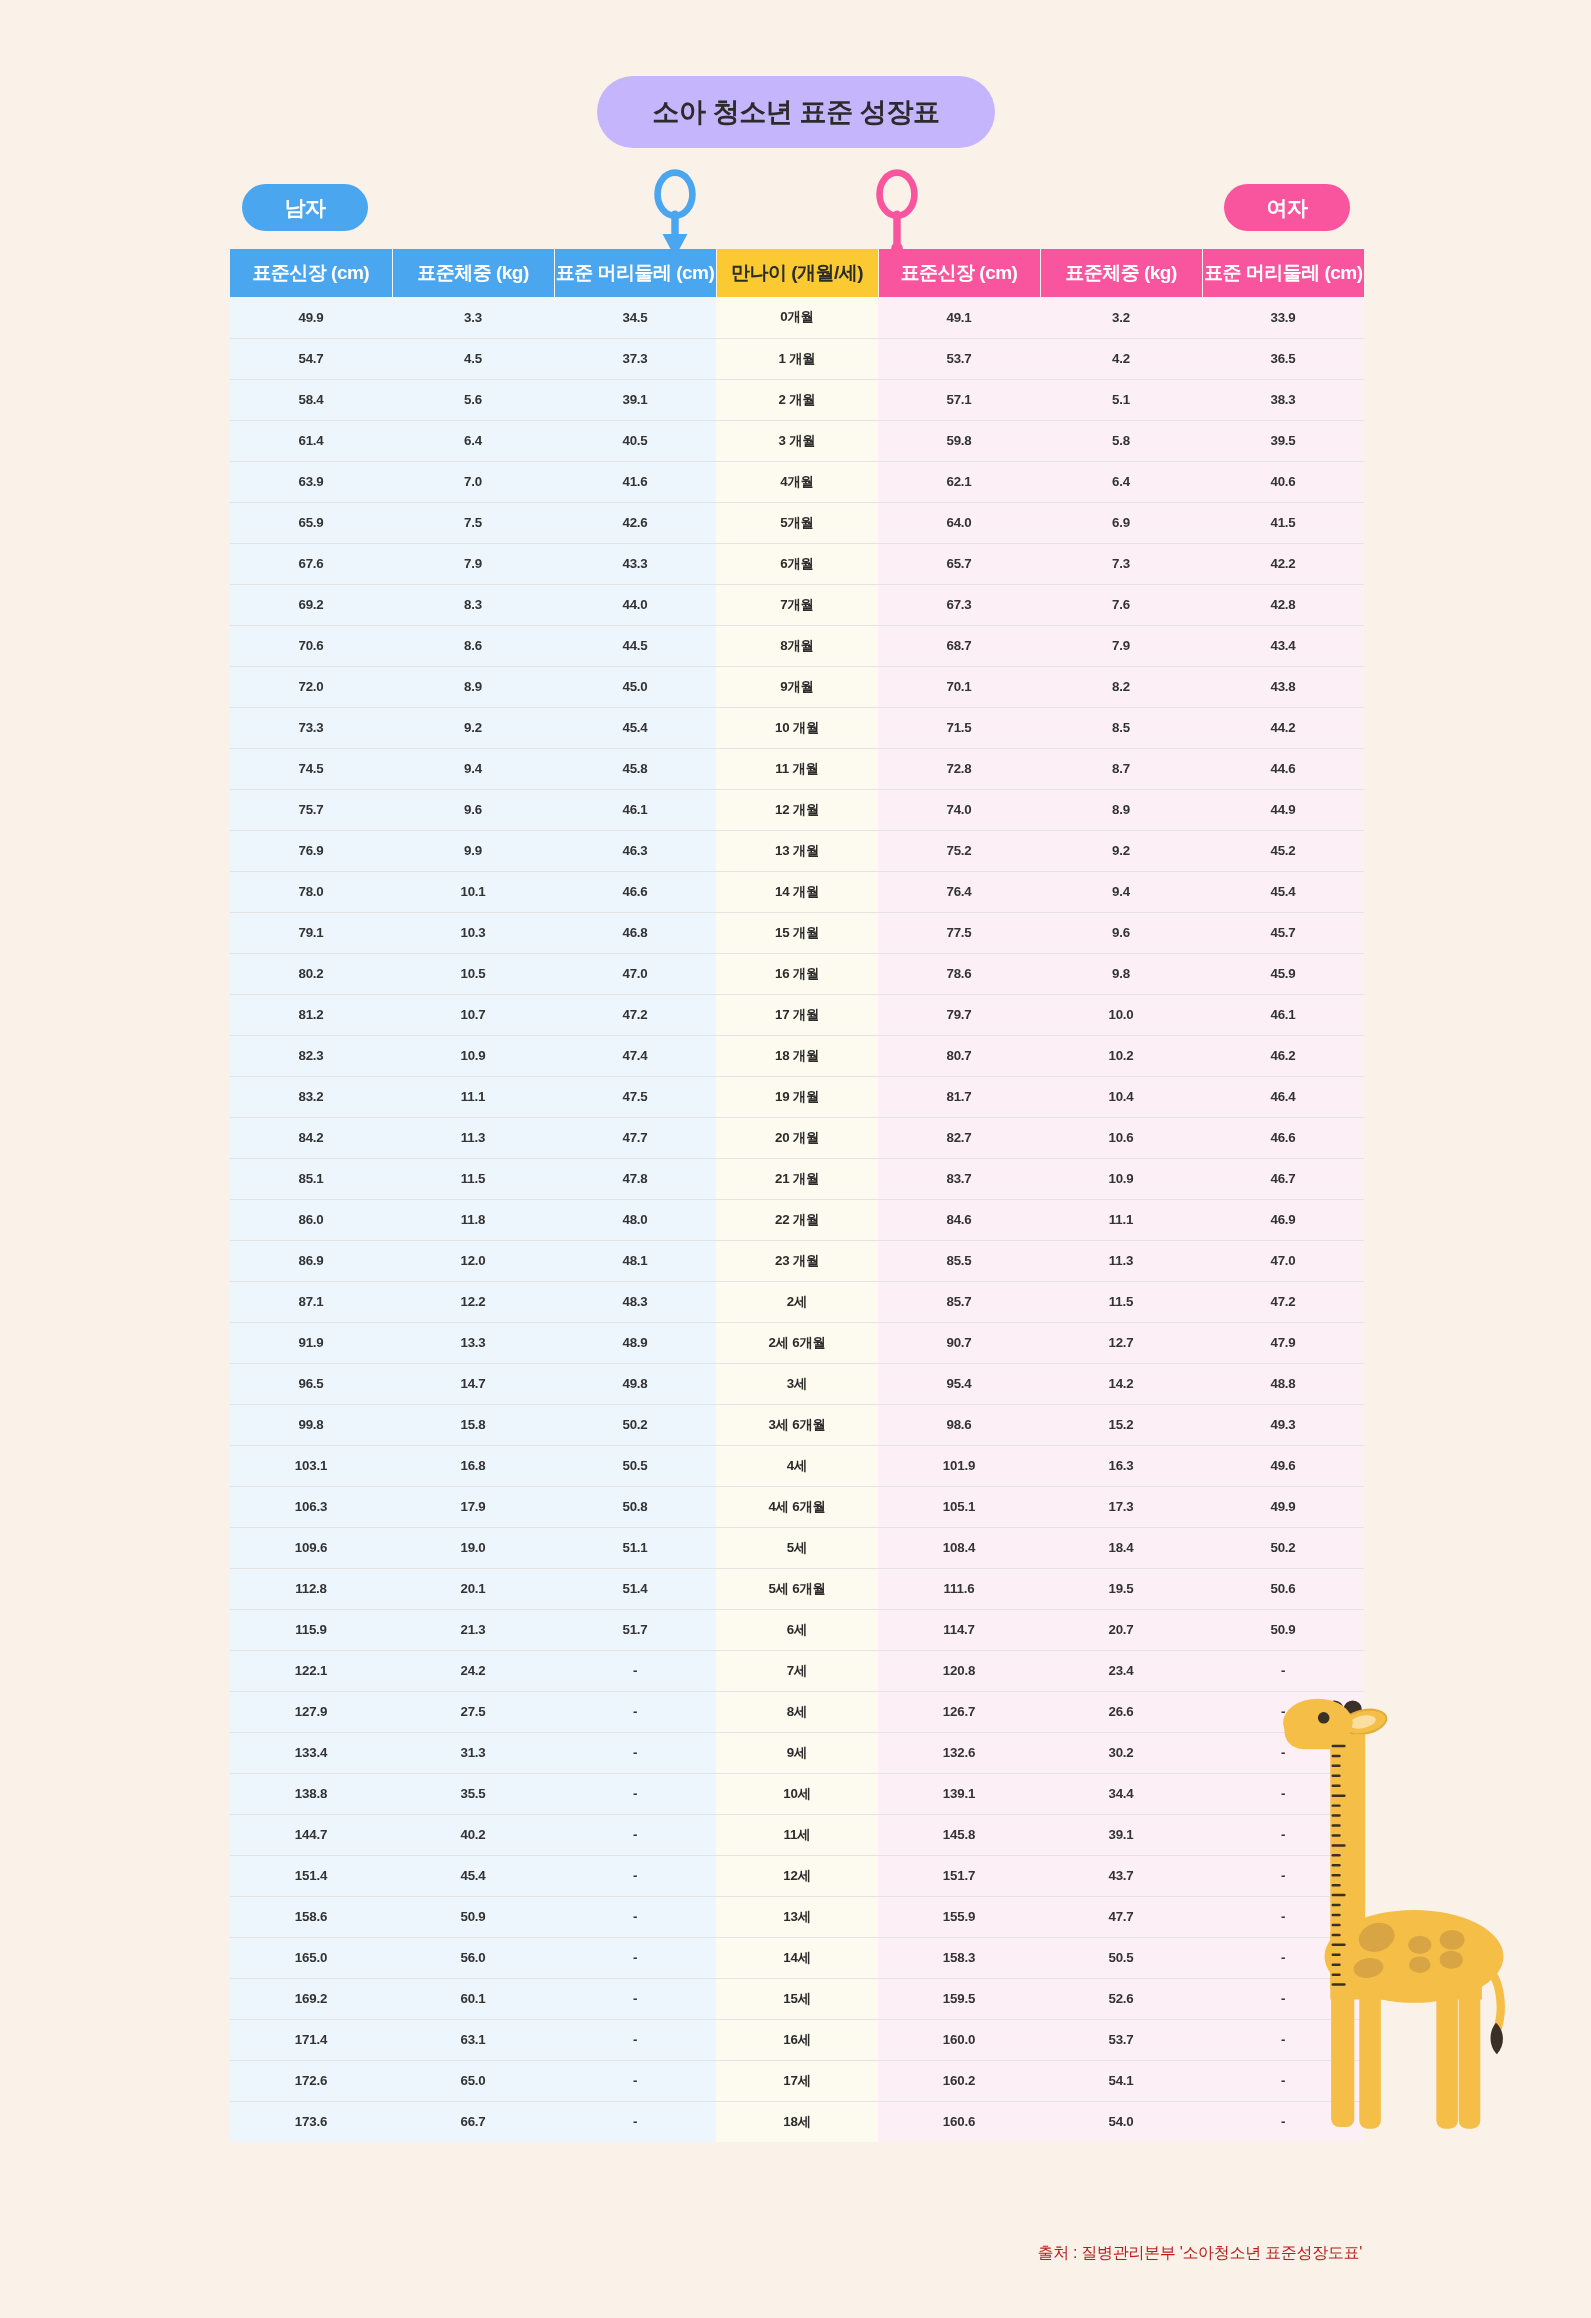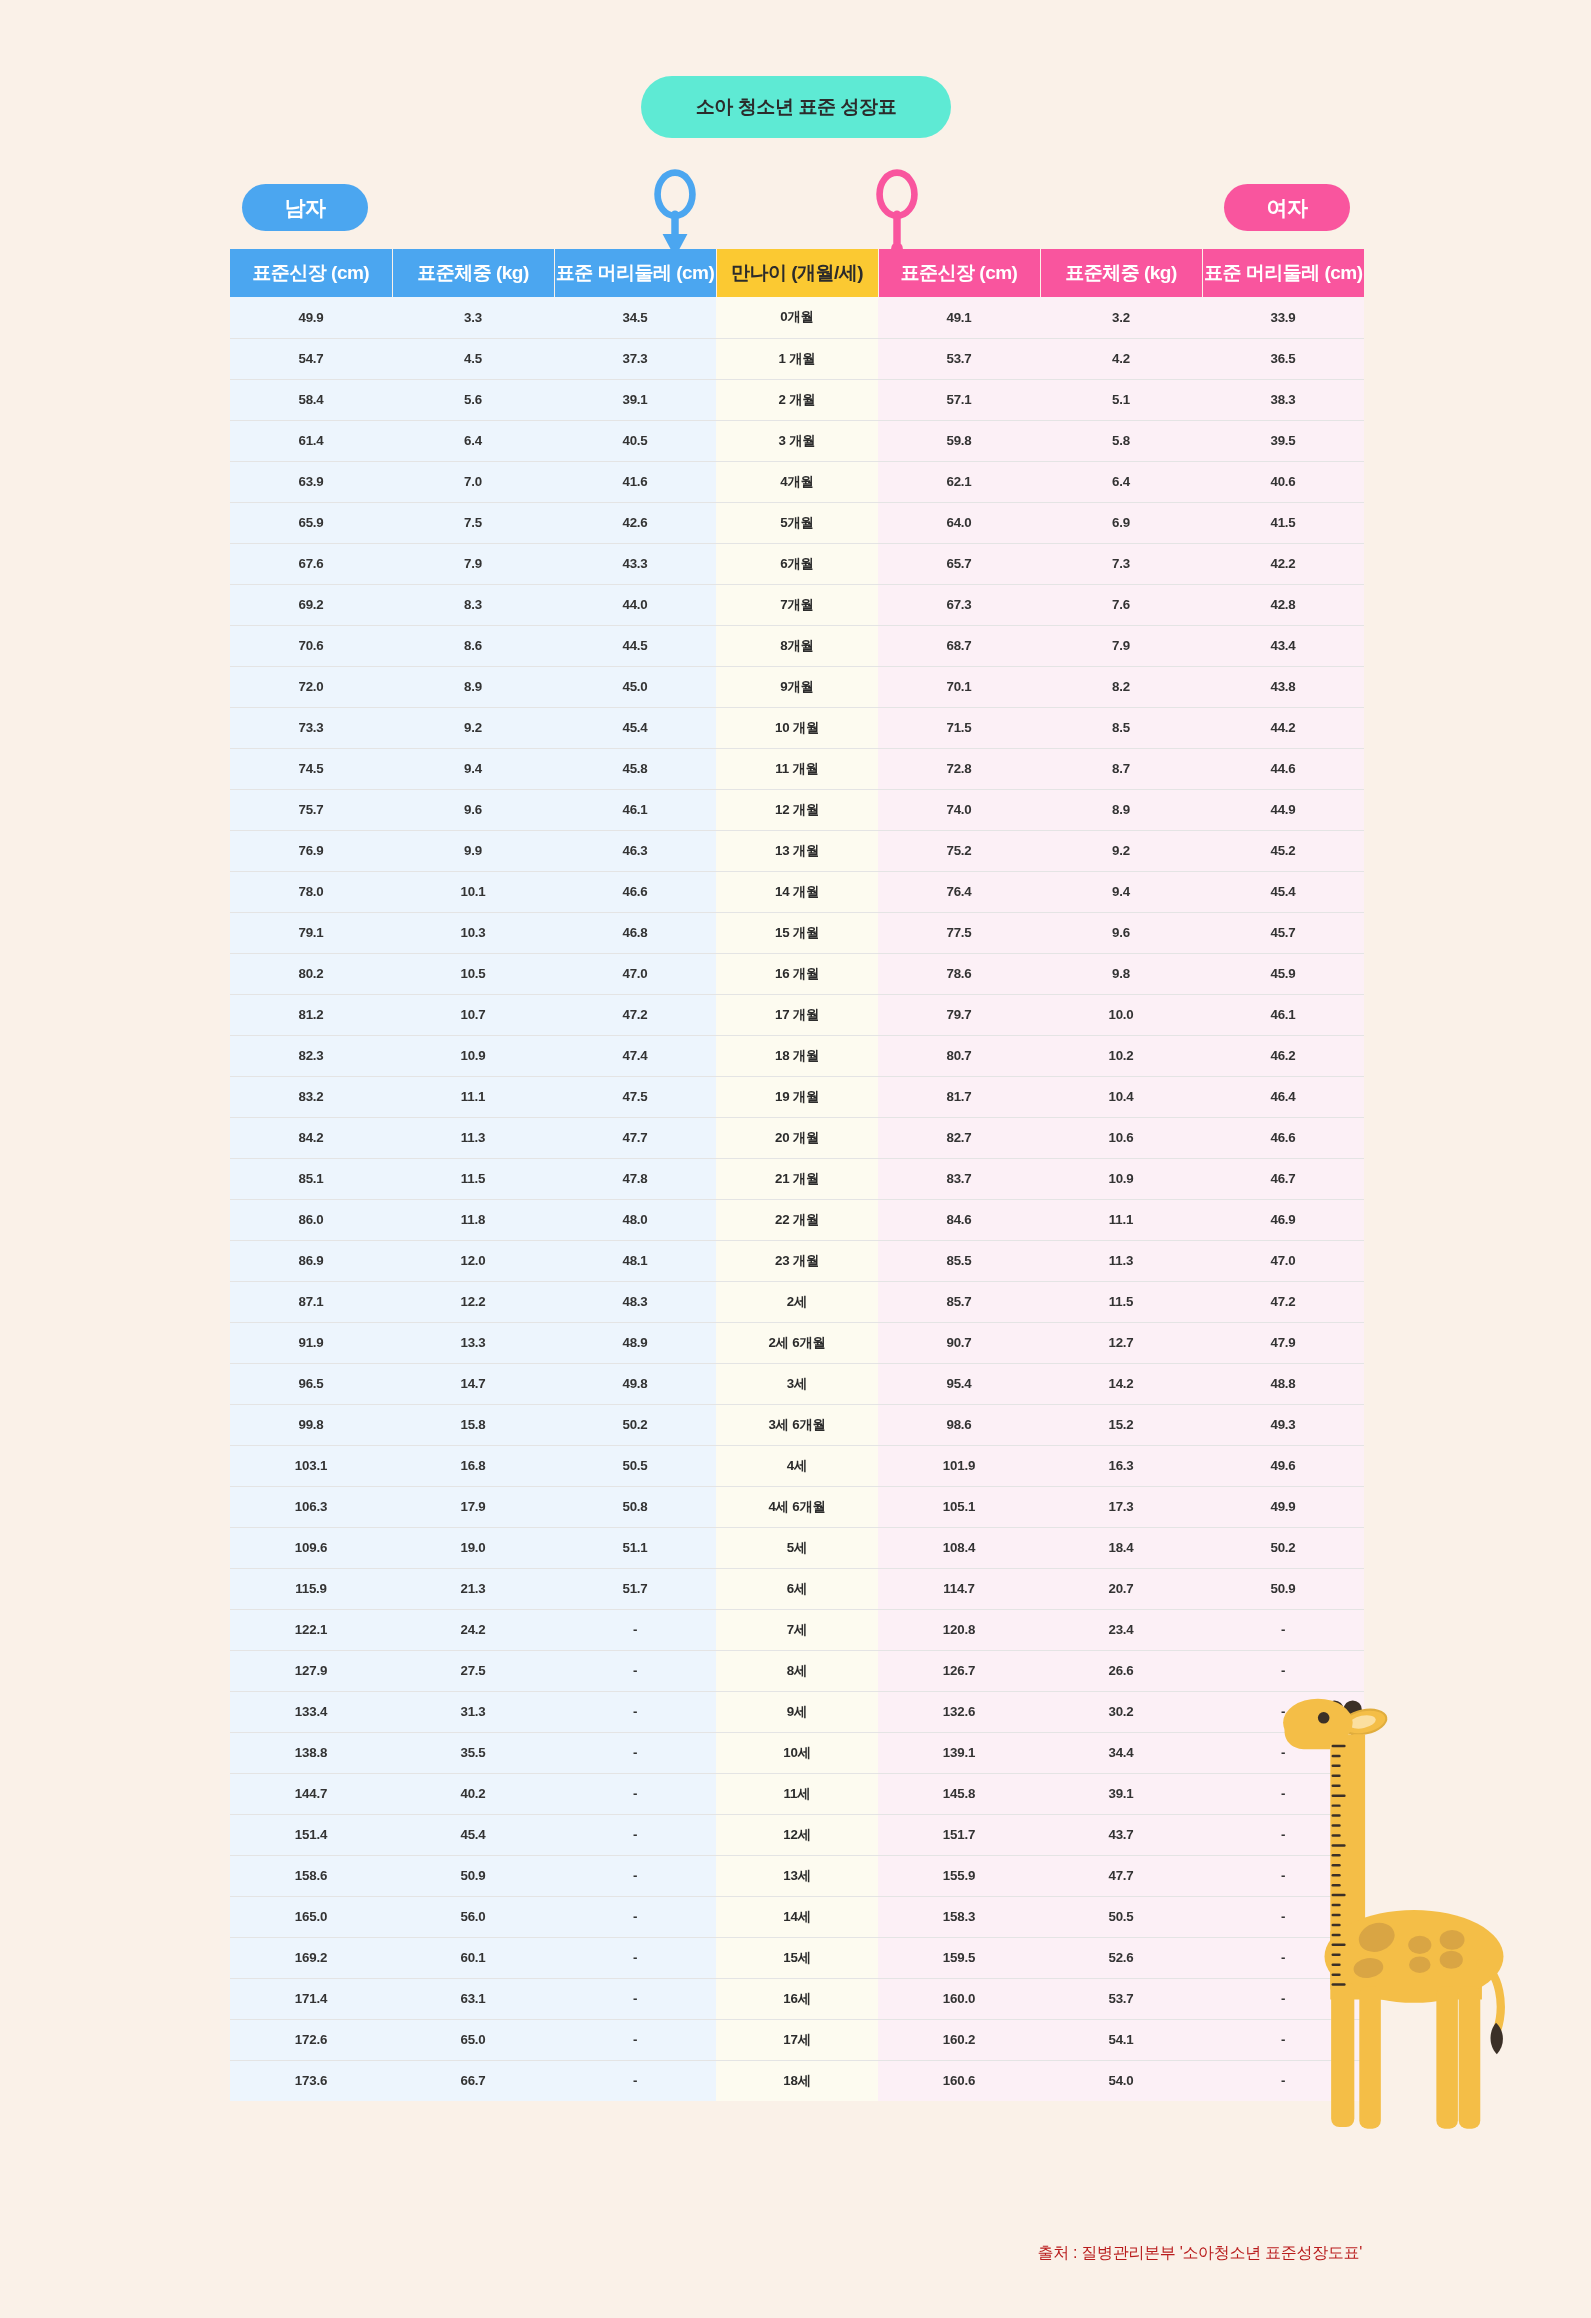--- a/index.html
+++ b/index.html
@@ -22,23 +22,23 @@
   
   .title-wrap {
     position: absolute;
     top: 76px;
     left: 0;
     width: 1592px;
     display: flex;
     justify-content: center;
   }
   .title-pill {
-    background: #5eead4;
+    background: #c4b5fd;
     color: #2B2B2B;
-    font-size: 19px;
+    font-size: 27px;
     font-weight: bold;
     letter-spacing: -0.4px;
     padding: 18px 55px;
     border-radius: 40px;
     white-space: nowrap;
   }
 
   
   .badge {
     position: absolute;
@@ -454,20 +454,29 @@
             <td class="c-female">49.9</td>
           </tr>
           <tr>
             <td class="c-male">109.6</td>
             <td class="c-male">19.0</td>
             <td class="c-male">51.1</td>
             <td class="c-age">5세</td>
             <td class="c-female">108.4</td>
             <td class="c-female">18.4</td>
             <td class="c-female">50.2</td>
+          </tr>
+          <tr>
+            <td class="c-male">112.8</td>
+            <td class="c-male">20.1</td>
+            <td class="c-male">51.4</td>
+            <td class="c-age">5세 6개월</td>
+            <td class="c-female">111.6</td>
+            <td class="c-female">19.5</td>
+            <td class="c-female">50.6</td>
           </tr>
           <tr>
             <td class="c-male">115.9</td>
             <td class="c-male">21.3</td>
             <td class="c-male">51.7</td>
             <td class="c-age">6세</td>
             <td class="c-female">114.7</td>
             <td class="c-female">20.7</td>
             <td class="c-female">50.9</td>
           </tr>

